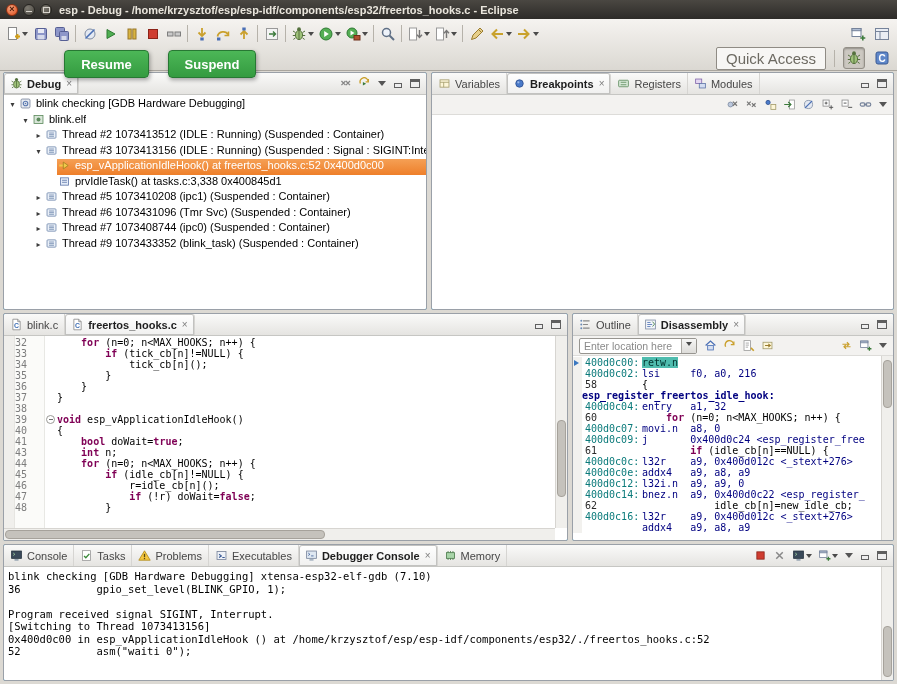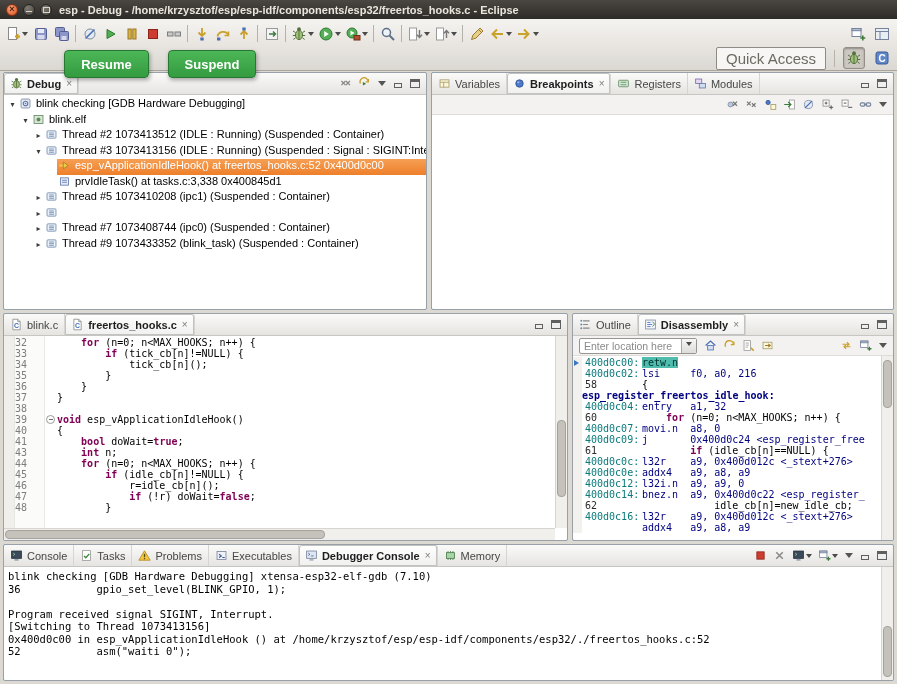--- a/index.html
+++ b/index.html
@@ -508,20 +508,21 @@
         <div class="trow">
           <span class="tindent" style="width: 29px;"></span>
           <span class="arrow">▸</span>
           <span class="trowsel">
             <span class="ticon">
               <svg viewBox="0 0 16 16">
                 <rect x="2.5" y="3.5" width="11" height="9" rx="1" fill="#eaf0f8" stroke="#6f87ad"></rect>
                 <path d="M5 6.2h6M5 8.2h6M5 10.2h6" stroke="#6f87ad"></path>
               </svg>
             </span>
+            <span class="tree-label">Thread #6 1073431096 (Tmr Svc) (Suspended : Container)</span>
           </span>
         </div>
         <div class="trow">
           <span class="tindent" style="width: 29px;"></span>
           <span class="arrow">▸</span>
           <span class="trowsel">
             <span class="ticon">
               <svg viewBox="0 0 16 16">
                 <rect x="2.5" y="3.5" width="11" height="9" rx="1" fill="#eaf0f8" stroke="#6f87ad"></rect>
                 <path d="M5 6.2h6M5 8.2h6M5 10.2h6" stroke="#6f87ad"></path>

